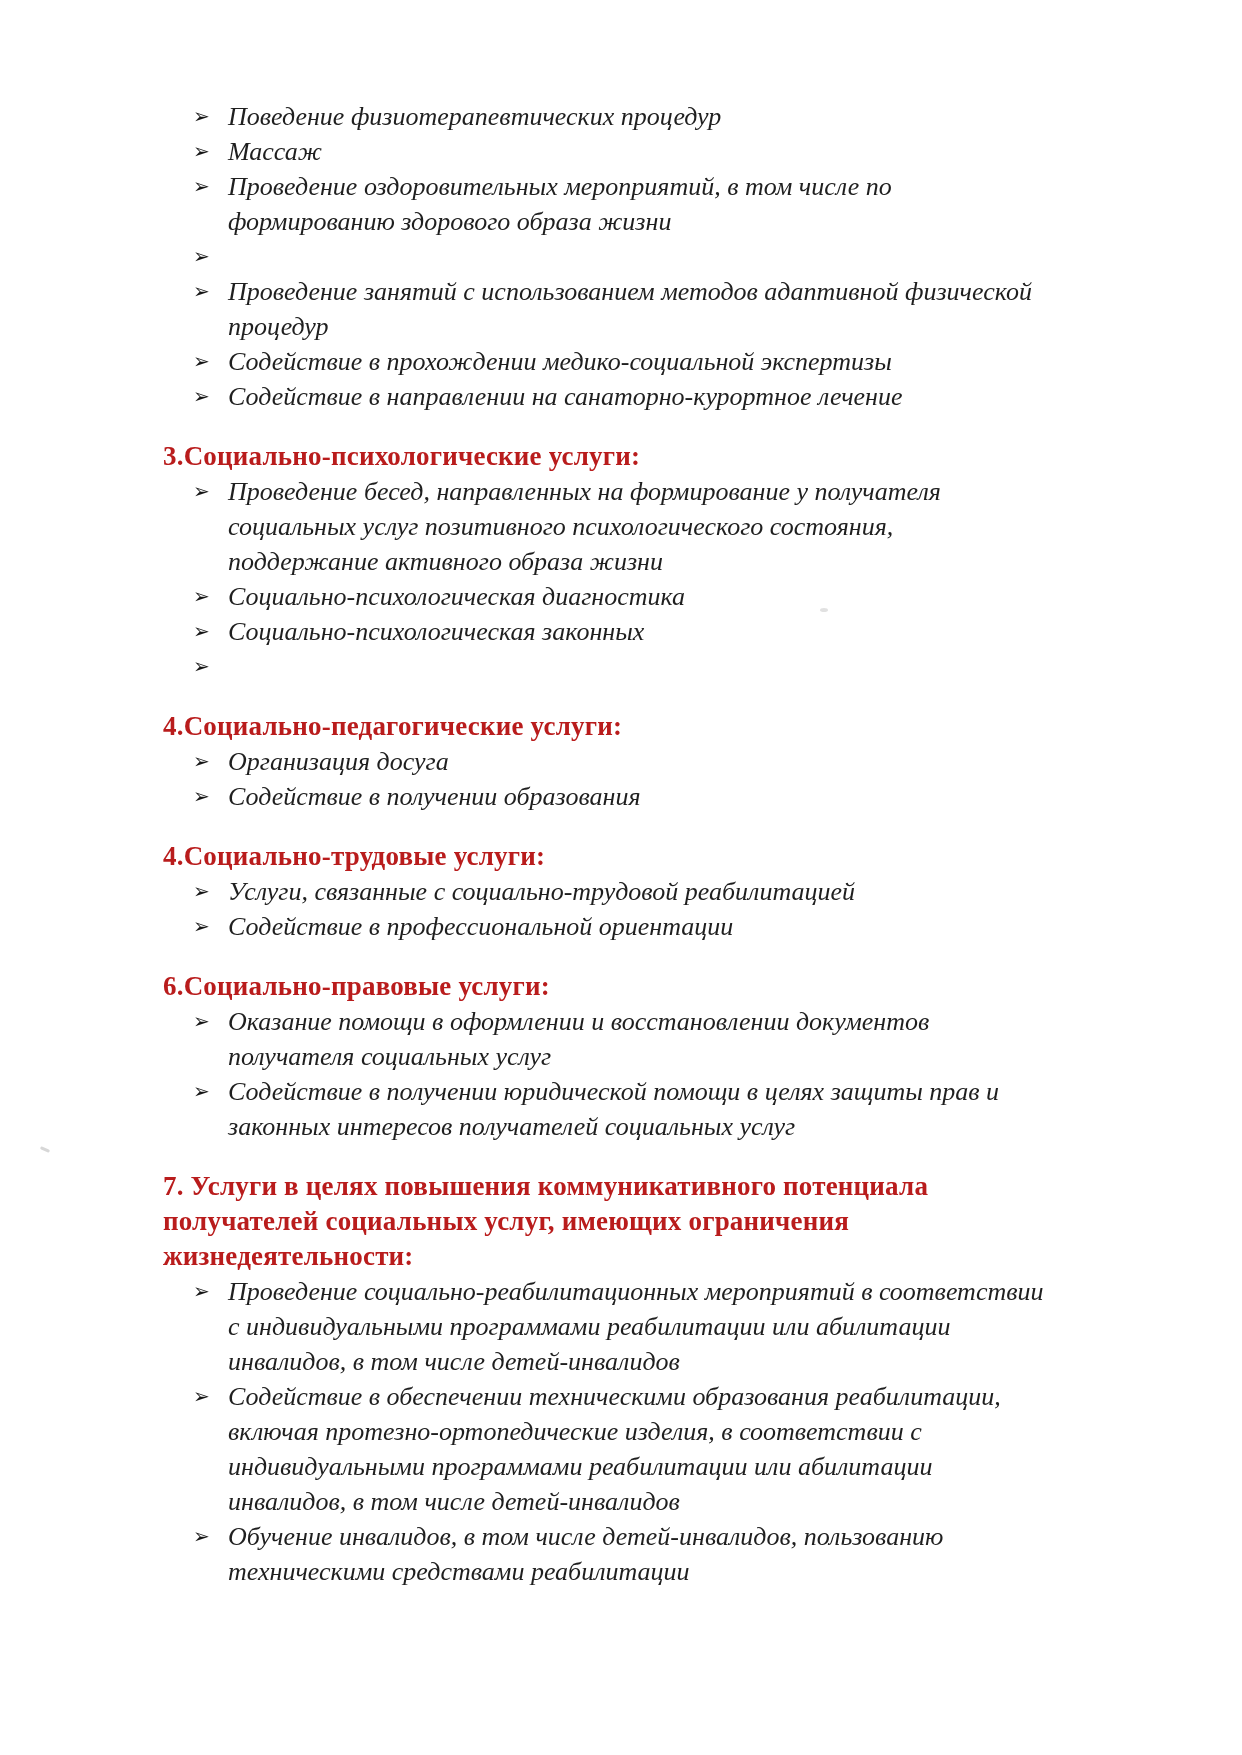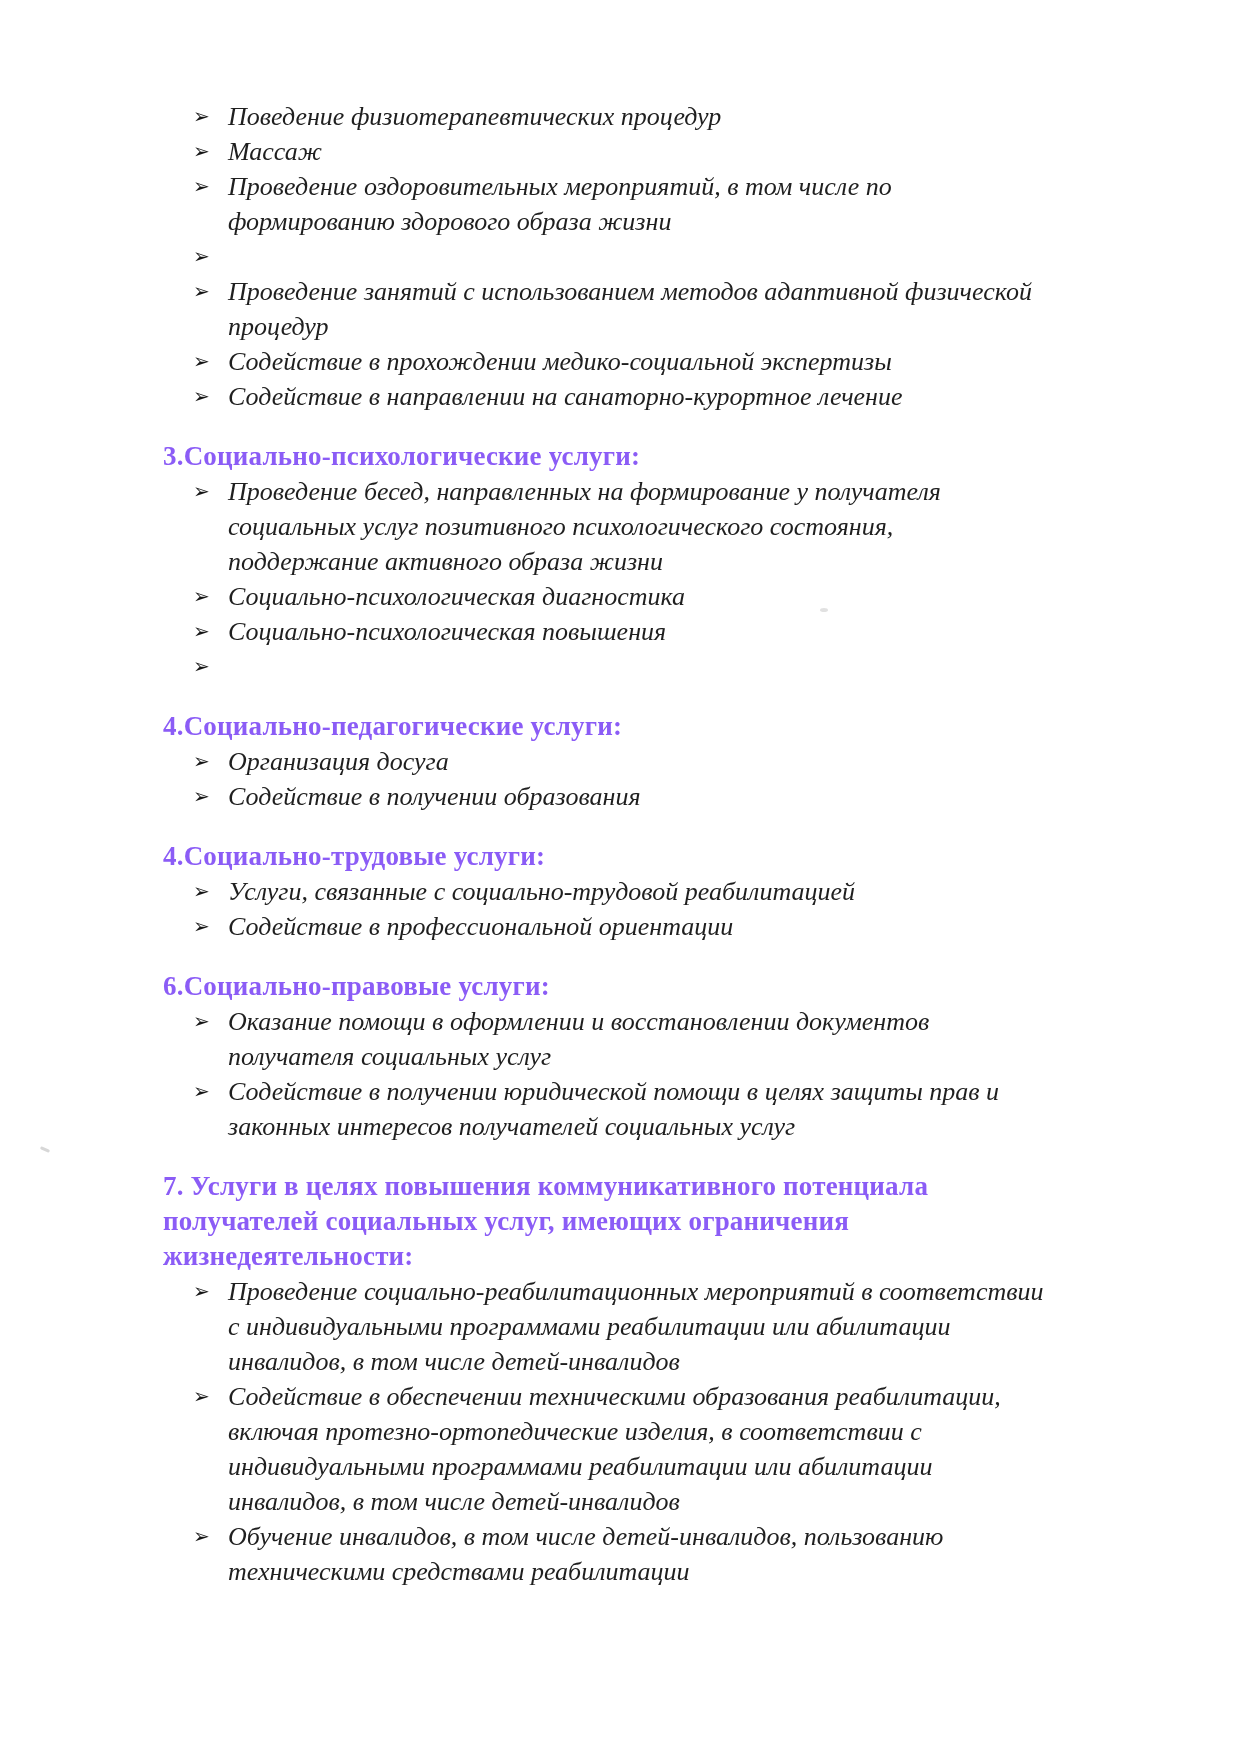--- a/index.html
+++ b/index.html
@@ -49,21 +49,21 @@
   section {
     margin-top: 25px;
   }
   h2 {
     margin: 0;
     font-size: 27px;
     font-weight: bold;
     line-height: 35px;
     white-space: pre-line;
     letter-spacing: 0.2px;
-    color: #8b5cf6;
+    color: #b91c1c;
   }
   .artifact {
     position: absolute;
     display: block;
   }
   .artifact.a1 {
     left: 40px;
     top: 1148px;
     width: 10px;
     height: 3px;
@@ -126,21 +126,21 @@
             <span class="item-text">Проведение бесед, направленных на формирование у получателя
 социальных услуг позитивного психологического состояния,
 поддержание активного образа жизни</span>
           </li>
           <li>
             <span class="bullet">➢</span>
             <span class="item-text">Социально-психологическая диагностика</span>
           </li>
           <li>
             <span class="bullet">➢</span>
-            <span class="item-text">Социально-психологическая повышения</span>
+            <span class="item-text">Социально-психологическая законных</span>
           </li>
           <li>
             <span class="bullet">➢</span>
           </li>
         </ul>
       </section>
       <section>
         <h2>4.Социально-педагогические услуги:</h2>
         <ul>
           <li>

